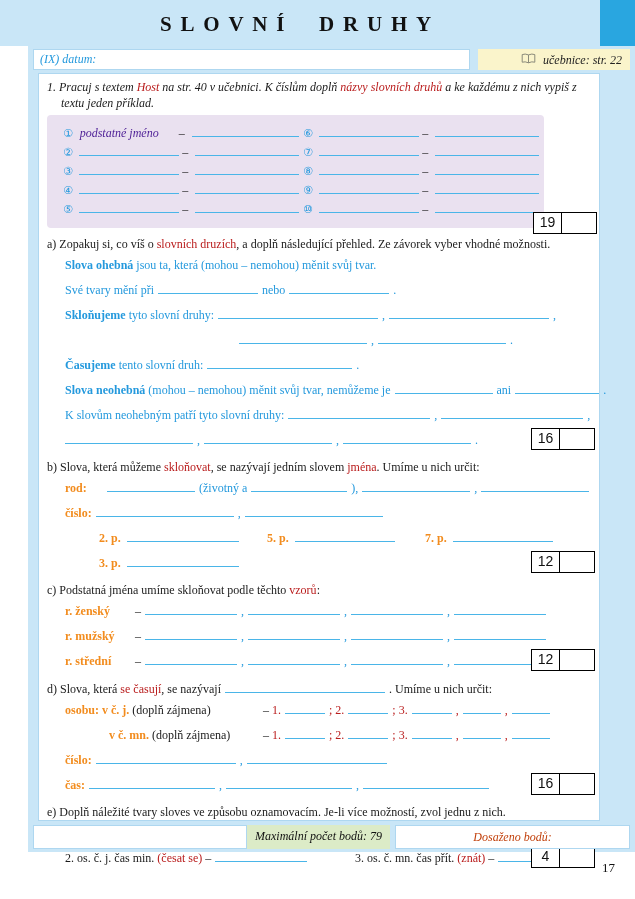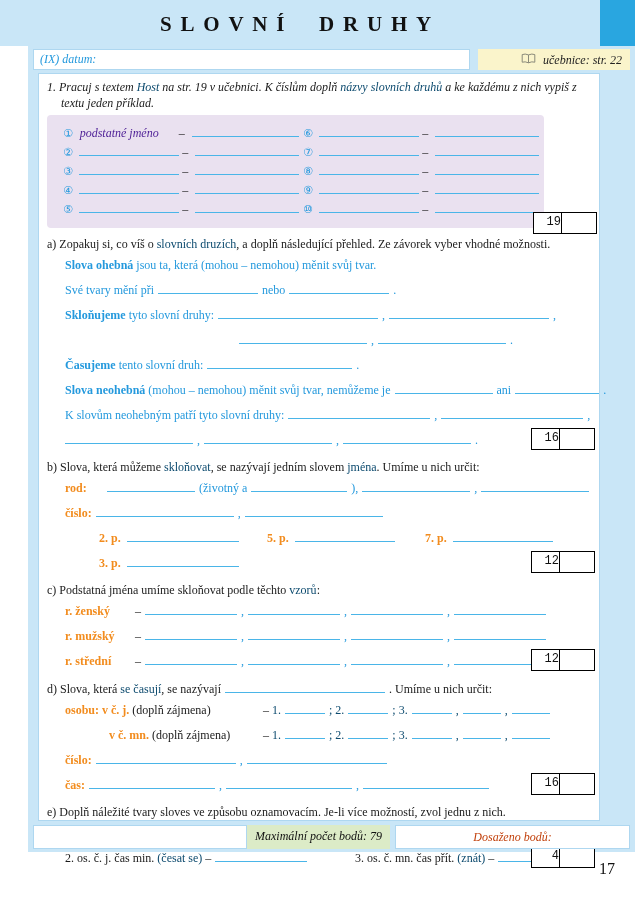--- a/index.html
+++ b/index.html
@@ -16,21 +16,21 @@
   .datum-box{width:437px;height:21px;background:#fff;border:1px solid #aed7f0;box-sizing:border-box;
              font-style:italic;color:#2499dd;font-size:12px;line-height:19px;padding-left:6px;}
   .textbook-box{width:152px;height:21px;background:#faf4cb;box-sizing:border-box;font-style:italic;
                 font-size:12px;line-height:20px;text-align:right;padding-right:8px;color:#222;
                 display:flex;align-items:center;justify-content:flex-end;gap:7px;}
   .main-box{position:absolute;left:10px;top:27px;width:562px;height:748px;background:#fff;
             border:1px solid #aed7f0;box-sizing:border-box;padding:5px 8px;font-size:12px;}
   
   .instr{font-style:italic;font-size:12px;line-height:16px;padding-left:14px;text-indent:-14px;
          margin-bottom:4px;}
-  .blue{color:#0c4a6e;}
+  .blue{color:#b91c1c;}
   .orange{color:#f28c1e;font-weight:bold;}
   .redital{color:#4c1d95;font-style:italic;}
   .magenta{color:#c2410c;}
   
   .items-wrap{position:relative;margin:2px 0 8px 0;width:546px;}
   .items-panel{width:497px;background:#eae1f0;border-radius:4px;padding:9px 0 9px 16px;box-sizing:border-box;
                display:grid;grid-template-columns:240px 240px;grid-auto-flow:column;grid-template-rows:repeat(5,19px);}
   .item-row{display:flex;align-items:baseline;height:19px;font-size:12px;}
   .item-num{color:#2499dd;font-family:"DejaVu Sans", sans-serif;font-size:11px;width:18px;}
   .item-name{display:inline-block;width:104px;font-size:12px;}
@@ -38,42 +38,42 @@
   .blank{display:inline-block;height:12px;border-bottom:1.4px solid #4ab5e8;margin:0 4px;vertical-align:baseline;}
   
   .sec{position:relative;margin-top:6px;}
   .sec-head{line-height:17px;white-space:nowrap;}
   .line{height:25px;line-height:25px;white-space:nowrap;margin-left:18px;}
   .line.blueline{color:#2499dd;}
   .black{color:#1a1a1a;}
   
   .score-box{position:absolute;right:-4px;bottom:3px;width:62px;height:20px;border:1.5px solid #000;
              display:flex;background:#fff;}
-  .score-val{width:27px;border-right:1.5px solid #000;text-align:right;line-height:18px;
-             font-family:Liberation Mono, monospace;font-size:12px;color:#111;}
+  .score-val{width:27px;border-right:1.5px solid #000;text-align:center;line-height:18px;
+             font-family:Liberation Sans, sans-serif;font-size:14px;color:#111;}
   .score-empty{flex:1;}
   
   .plabel{display:inline-block;width:34px;}
   .pcase{padding-right:2px;}
   .pcell1{display:inline-block;width:168px;}
   .pcell2{display:inline-block;width:158px;}
   .leftpart{display:inline-block;width:198px;}
   .spacer42{display:inline-block;width:44px;}
   .clabel{display:inline-block;width:70px;}
   
   .ecols{display:flex;margin-left:18px;height:25px;line-height:25px;white-space:nowrap;}
   .ecol-l{width:290px;}
   
   .footer-row{position:absolute;left:5px;top:779px;width:597px;height:24px;display:flex;}
   .f-left{width:214px;height:24px;background:#fff;border:1px solid #aed7f0;box-sizing:border-box;}
   .f-green{width:143px;height:24px;background:#dcebc7;box-sizing:border-box;text-align:center;
            font-style:italic;font-size:12px;line-height:22px;color:#111;}
   .f-right{margin-left:5px;flex:1;height:24px;background:#fff;border:1px solid #aed7f0;box-sizing:border-box;
            text-align:center;font-style:italic;font-size:12px;line-height:22px;}
-  .page-num{position:absolute;right:20px;top:860px;font-size:16px;color:#111;}
+  .page-num{position:absolute;right:20px;top:860px;font-size:13px;color:#111;}
   .indent170{margin-left:188px;}
   b.inb{font-weight:bold;}
 </style>
 </head>
 <body>
 
 <div class="sheet">
 
   <div class="topband">
     <div class="title">SLOVNÍ DRUHY</div>
@@ -94,21 +94,21 @@
             </svg>
         </span>
         <span>učebnice: str. 22</span>
       </div>
     </div>
 
     <div class="main-box">
 
       <div class="instr">
         <span>1.</span>
-        <span>Pracuj s textem </span><span class="blue">Host</span><span> na str. 19 v učebnici. K číslům doplň </span><span class="blue">názvy slovních druhů</span><span> a ke každému z nich vypiš z textu jeden příklad.</span>
+        <span>Pracuj s textem </span><span class="blue">Host</span><span> na str. 40 v učebnici. K číslům doplň </span><span class="blue">názvy slovních druhů</span><span> a ke každému z nich vypiš z textu jeden příklad.</span>
       </div>
 
       <div class="items-wrap">
         <div class="items-panel">
           <div class="item-row">
               <span class="item-num">①</span>
               <span class="item-name redital">podstatné jméno</span>
               <span class="dash">–</span>
               <span class="blank" style="width:116px"></span>
             </div>

